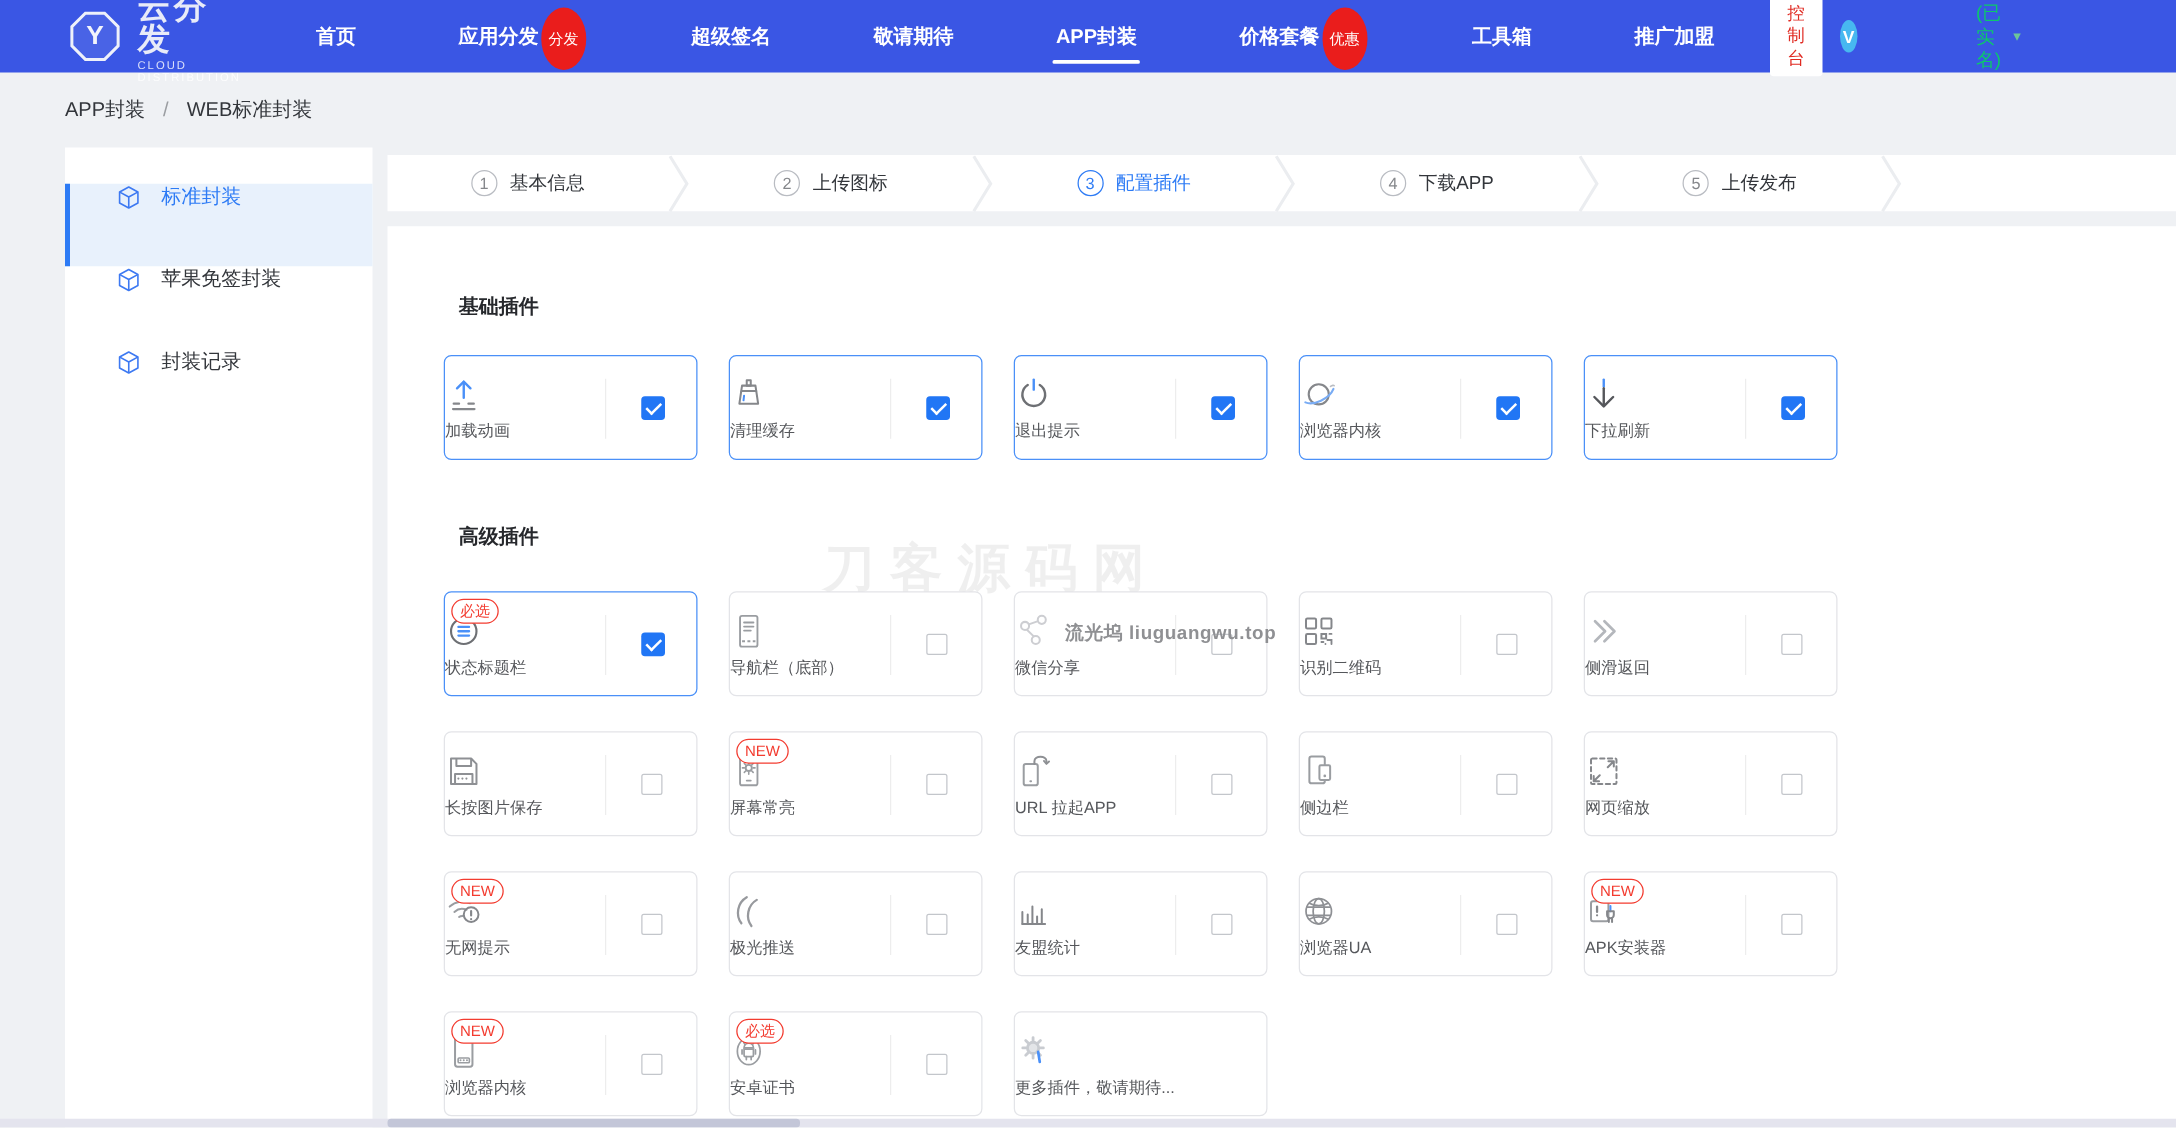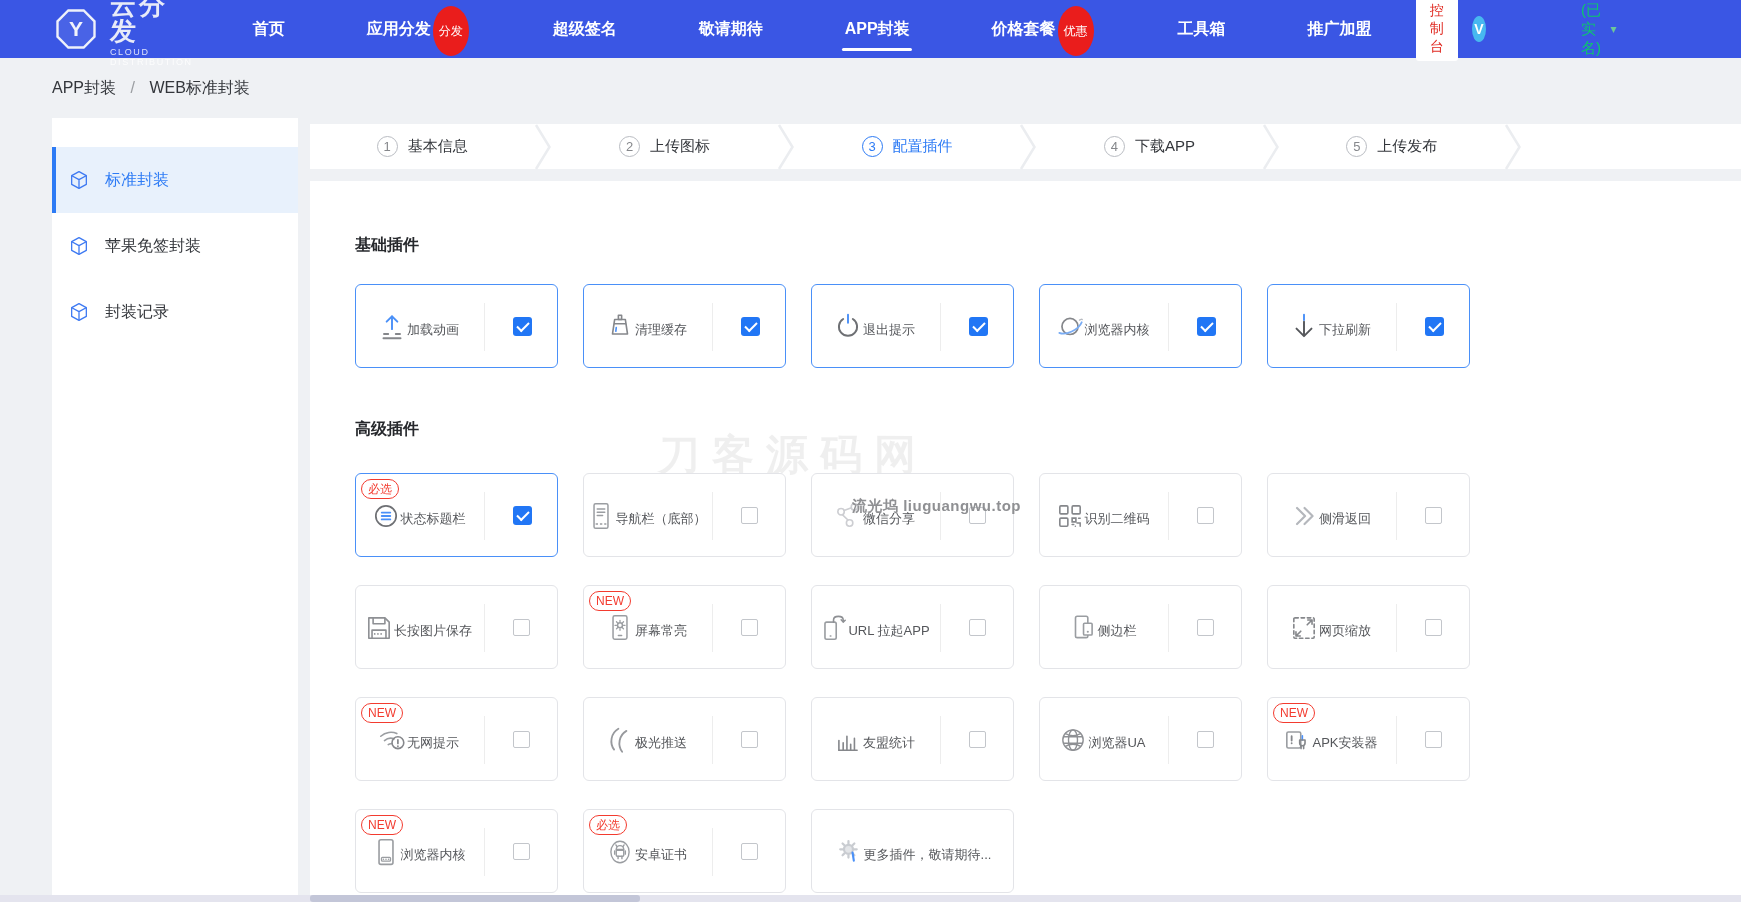--- a/index.html
+++ b/index.html
@@ -34,21 +34,21 @@
               font-weight: bold; display: flex; align-items: center; justify-content: center; margin-left: 14px; }
   .account { margin-left: 95px; color: #0cc76d; font-size: 15px; display: flex; align-items: center; cursor: pointer; }
   .account .caret { margin-left: 6px; color: #6cc69a; font-size: 12px; }
 
   
   .breadcrumb { position: absolute; left: 52px; top: 78px; font-size: 16px; color: #33363b; }
   .breadcrumb .sep { color: #9a9da1; margin: 0 10px; }
 
   
   .sidebar { position: absolute; left: 52px; top: 118px; width: 246px; height: 784px; background: #fff; padding-top: 29px; }
-  .side-item { position: relative; height: 66px; display: flex; align-items: center; padding-left: 16px;
+  .side-item { position: relative; height: 66px; display: flex; padding-left: 40px;
               font-size: 16px; color: #33363b; cursor: pointer; }
   .side-item .icn svg { width: 22px; height: 22px; display: block; }
   .side-item .lbl { margin-left: 15px; }
   .side-item.active { background: #e8f1fc; color: #2d7bf5; }
   .side-item.active::before { content: ""; position: absolute; left: 0; top: 0; width: 4px; height: 100%; background: #2d7bf5; }
 
   
   .wizard { position: absolute; left: 310px; top: 124px; width: 1431px; height: 45px; background: #fff; }
   .wizard-inner { width: 1212px; height: 100%; display: flex; align-items: center; }
   .step { flex: 1; display: flex; align-items: center; justify-content: center; }
@@ -56,33 +56,33 @@
               font-size: 13px; display: flex; align-items: center; justify-content: center; }
   .step-label { margin-left: 10px; font-size: 15px; color: #33363b; }
   .step.active .step-num { border-color: #2d7bf5; color: #2d7bf5; }
   .step.active .step-label { color: #2d7bf5; }
   .sep-arrow { width: 18px; height: 46px; flex: none; }
 
   
   .panel { position: absolute; left: 310px; top: 181px; width: 1431px; height: 721px; background: #fff; }
   .page-watermark { position: absolute; left: 348px; top: 246px; font-size: 42px; font-weight: bold;
               letter-spacing: 12px; color: #000; opacity: 0.06; z-index: 0; white-space: nowrap; }
-  .section-title { position: absolute; left: 45px; font-size: 16px; font-weight: 600; color: #26282c; }
+  .section-title { position: absolute; left: 57px; font-size: 16px; font-weight: 600; color: #26282c; }
   .section-title.basic { top: 54px; }
   .section-title.adv { top: 238px; }
   #basic-grid { position: absolute; left: 45px; top: 103px; }
   #advanced-grid { position: absolute; left: 45px; top: 292px; }
   .grid { display: grid; grid-template-columns: repeat(5, 203px); grid-auto-rows: 84px; column-gap: 25px; row-gap: 28px; z-index: 1; }
 
   
   .card { position: relative; width: 203px; height: 84px; border: 1px solid #e3e4e8; border-radius: 6px;
           background: #fff; cursor: pointer; }
   .card.selected { border-color: #4a90f8; }
   .card-left { position: absolute; left: 0; top: 0; width: 124px; height: 100%; display: flex;
-          align-items: center; justify-content: center; padding-top: 2px; }
+          flex-direction: column; align-items: flex-start; justify-content: center; padding-top: 2px; }
   .card.more .card-left { width: 100%; }
   .card-left .icn svg { width: 30px; height: 30px; display: block; }
   .card-label { margin-top: 5px; font-size: 13px; color: #55575b; white-space: nowrap; }
   .card-div { position: absolute; left: 128px; top: 18px; width: 1px; height: 48px; background: #ededed; }
   .cbx { position: absolute; left: 157px; top: 33px; width: 17px; height: 17px; border: 1px solid #c3c6cb;
           border-radius: 2px; background: #fff; }
   .cbx.checked { width: 19px; height: 19px; top: 32px; border: none; border-radius: 3px; background: #2176f5; }
   .cbx.checked::after { content: ""; position: absolute; left: 4px; top: 5px; width: 10px; height: 5px;
           border-left: 2px solid #fff; border-bottom: 2px solid #fff; transform: rotate(-45deg); }
   .badge { position: absolute; top: 5px; left: 5px; font-size: 12px; line-height: 16px; padding: 1px 6px;

